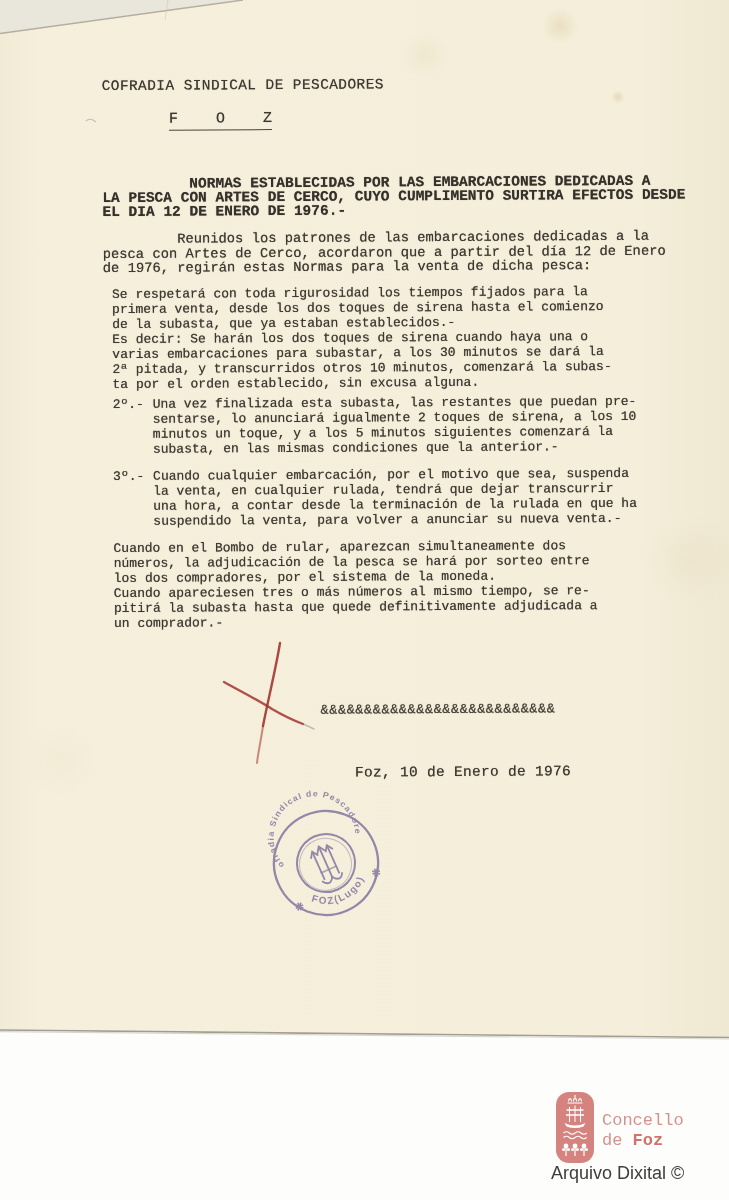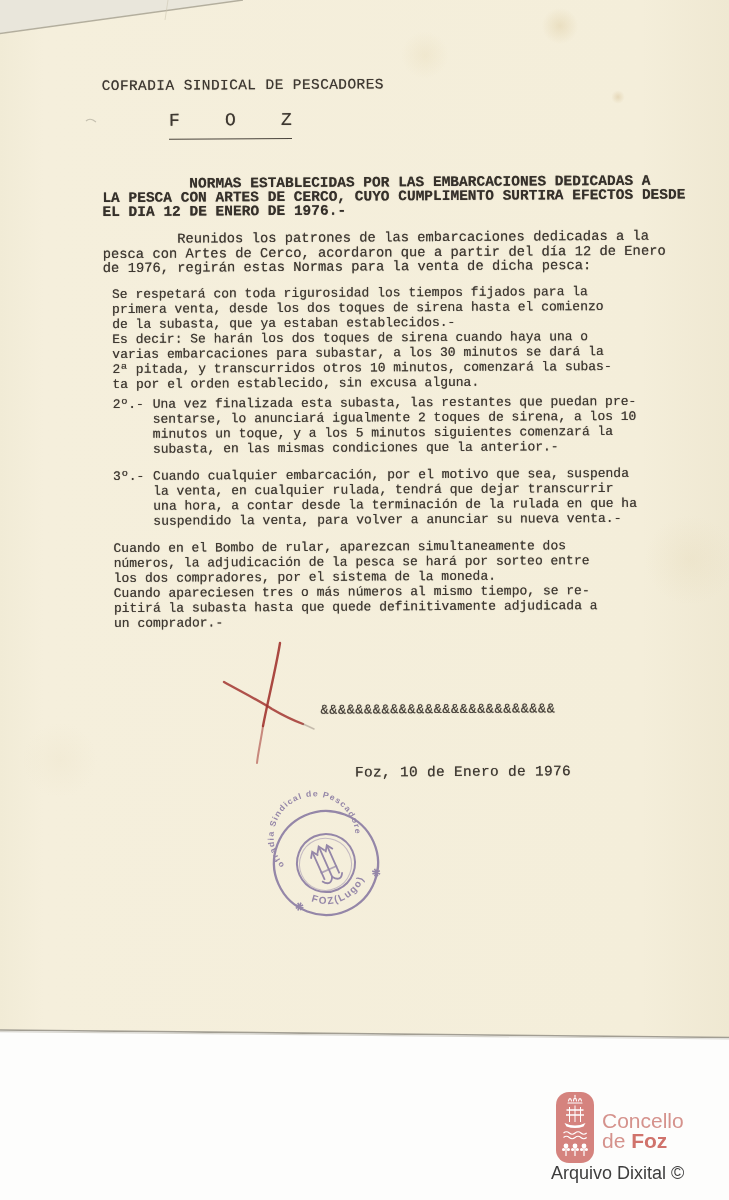--- a/index.html
+++ b/index.html
@@ -32,22 +32,22 @@
     position:absolute;left:0;top:0;width:729px;height:1100px;
     transform:rotate(-0.35deg);
     transform-origin:120px 300px;
     color:#3e3831;
   }
   .typed .t{
     position:absolute;white-space:pre;
     text-shadow:0 0 0.7px rgba(62,56,49,.75);
   }
   .org-name{left:103px;top:78px;font-size:14.5px;letter-spacing:.4px;}
-  .org-city{left:170px;top:111px;font-size:18px;letter-spacing:.4px;
-            border-bottom:1.6px solid #4a443c;padding-bottom:8px;}
+  .org-city{left:170px;top:111px;font-size:15px;letter-spacing:.4px;
+            border-bottom:1.6px solid #4a443c;padding-bottom:2px;}
   .heading{left:103px;top:177px;font-size:14.5px;line-height:14px;font-weight:bold;
            color:#35302a;text-shadow:0.5px 0 0 rgba(53,48,42,.9);}
   .intro{left:103px;top:233px;font-size:13.8px;line-height:14.6px;}
   .item{position:absolute;display:flex;}
   .item .num{width:40px;flex:0 0 40px;font-size:13px;line-height:15px;white-space:pre;
              text-shadow:0 0 0.7px rgba(62,56,49,.75);}
   .item .lines{font-size:13px;line-height:15px;white-space:pre;
              text-shadow:0 0 0.7px rgba(62,56,49,.75);}
   .item1{left:112px;top:287px;}
   .item2{left:112px;top:397px;}
@@ -56,21 +56,21 @@
   .separator{left:318px;top:704px;font-size:13.5px;letter-spacing:.6px;color:#4a443c;}
   .dateline{left:352px;top:766px;font-size:14.5px;letter-spacing:.3px;}
   
   .xmark-svg{position:absolute;left:0;top:0;}
   .stamp-svg{position:absolute;left:251px;top:788px;mix-blend-mode:multiply;
              filter:blur(.35px);opacity:.88;}
   
   .footer{position:absolute;left:0;top:1035px;width:729px;height:165px;background:transparent;}
   .badge{position:absolute;left:556px;top:57px;}
   .muni{position:absolute;left:602px;top:76px;
-        font-family:Liberation Sans, sans-serif;font-size:21px;line-height:20px;
+        font-family:Liberation Mono, monospace;font-size:17px;line-height:20px;
         color:#d5928c;}
   .muni .foz{font-weight:bold;color:#d0736c;}
   .credit{position:absolute;left:551px;top:128px;
           font-family:"Liberation Sans", sans-serif;font-size:18px;color:#3d3d3d;text-align:right;}
 </style>
 </head>
 <body>
 
 <div class="paper"></div>
 <div class="scan-corner"></div>

